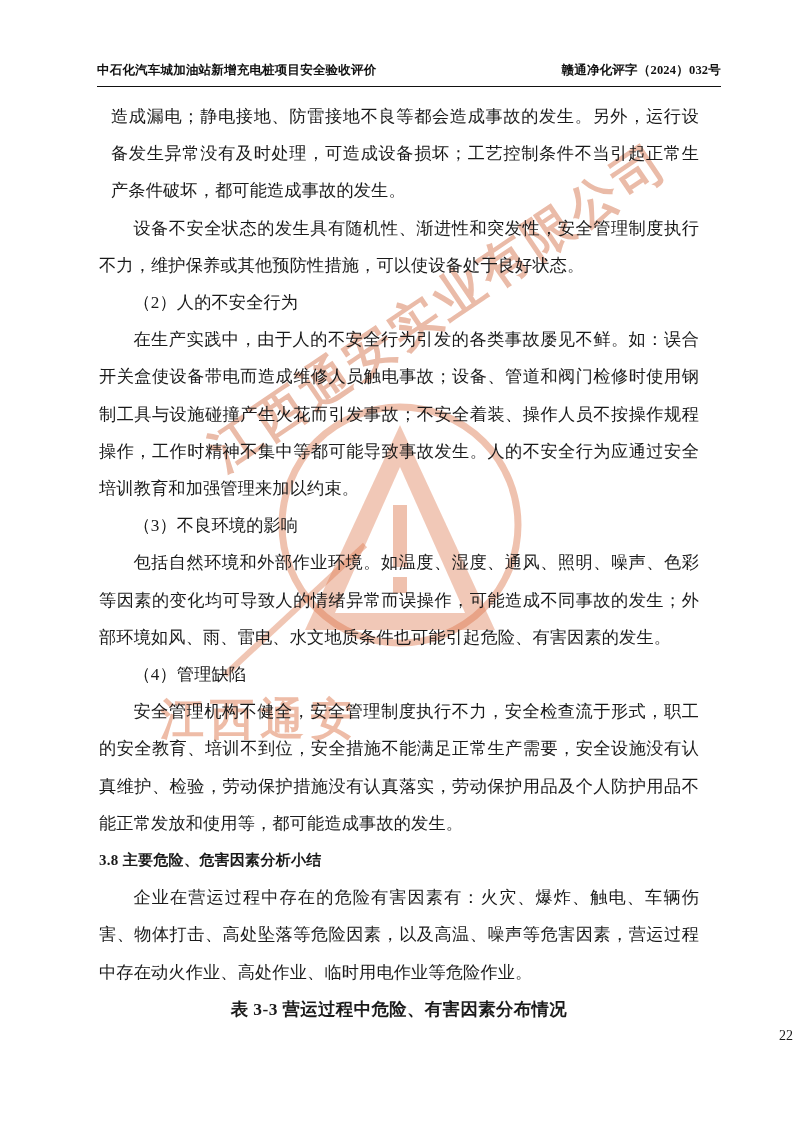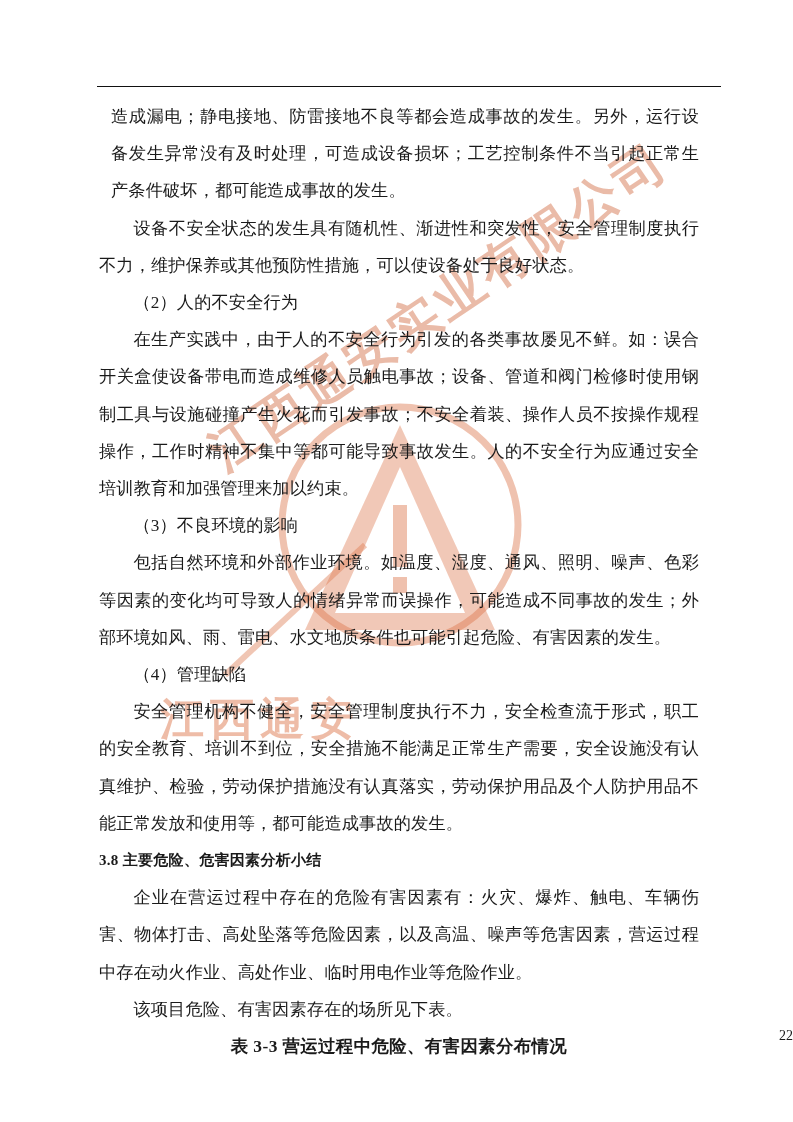--- a/index.html
+++ b/index.html
@@ -121,20 +121,24 @@
     transform: rotate(-34deg);
     transform-origin: left top;
     color: rgba(203, 84, 38, 0.40);
   }
 </style>
 </head>
 <body>
 
 <div class="page">
 
+  <div class="header">
+    <span>中石化汽车城加油站新增充电桩项目安全验收评价</span>
+    <span>赣通净化评字（2024）032号</span>
+  </div>
   <div class="header-rule"></div>
 
   <div class="watermark">
     <svg viewBox="0 0 470 420" xmlns="http://www.w3.org/2000/svg">
       <g fill="none" stroke="rgba(214,96,46,0.45)" stroke-width="7">
         <circle cx="235" cy="150" r="118"></circle>
       </g>
       <g fill="rgba(214,96,46,0.40)">
         <polygon points="235,50 330,255 140,255"></polygon>
       </g>
@@ -159,20 +163,19 @@
     <p class="p">（2）人的不安全行为</p>
     <p class="p">在生产实践中，由于人的不安全行为引发的各类事故屡见不鲜。如：误合开关盒使设备带电而造成维修人员触电事故；设备、管道和阀门检修时使用钢制工具与设施碰撞产生火花而引发事故；不安全着装、操作人员不按操作规程操作，工作时精神不集中等都可能导致事故发生。人的不安全行为应通过安全培训教育和加强管理来加以约束。</p>
     <p class="p">（3）不良环境的影响</p>
     <p class="p">包括自然环境和外部作业环境。如温度、湿度、通风、照明、噪声、色彩等因素的变化均可导致人的情绪异常而误操作，可能造成不同事故的发生；外部环境如风、雨、雷电、水文地质条件也可能引起危险、有害因素的发生。</p>
     <p class="p">（4）管理缺陷</p>
     <p class="p">安全管理机构不健全，安全管理制度执行不力，安全检查流于形式，职工的安全教育、培训不到位，安全措施不能满足正常生产需要，安全设施没有认真维护、检验，劳动保护措施没有认真落实，劳动保护用品及个人防护用品不能正常发放和使用等，都可能造成事故的发生。</p>
 
     <p class="heading">3.8 主要危险、危害因素分析小结</p>
 
     <p class="p">企业在营运过程中存在的危险有害因素有：火灾、爆炸、触电、车辆伤害、物体打击、高处坠落等危险因素，以及高温、噪声等危害因素，营运过程中存在动火作业、高处作业、临时用电作业等危险作业。</p>
-    <p class="p">该项目危险、有害因素存在的场所见下表。</p>
 
     <p class="tbl-caption">表 3-3 营运过程中危险、有害因素分布情况</p>
   </div>
 
   <div class="page-number">22</div>
 
 </div>
 
 </body></html>

